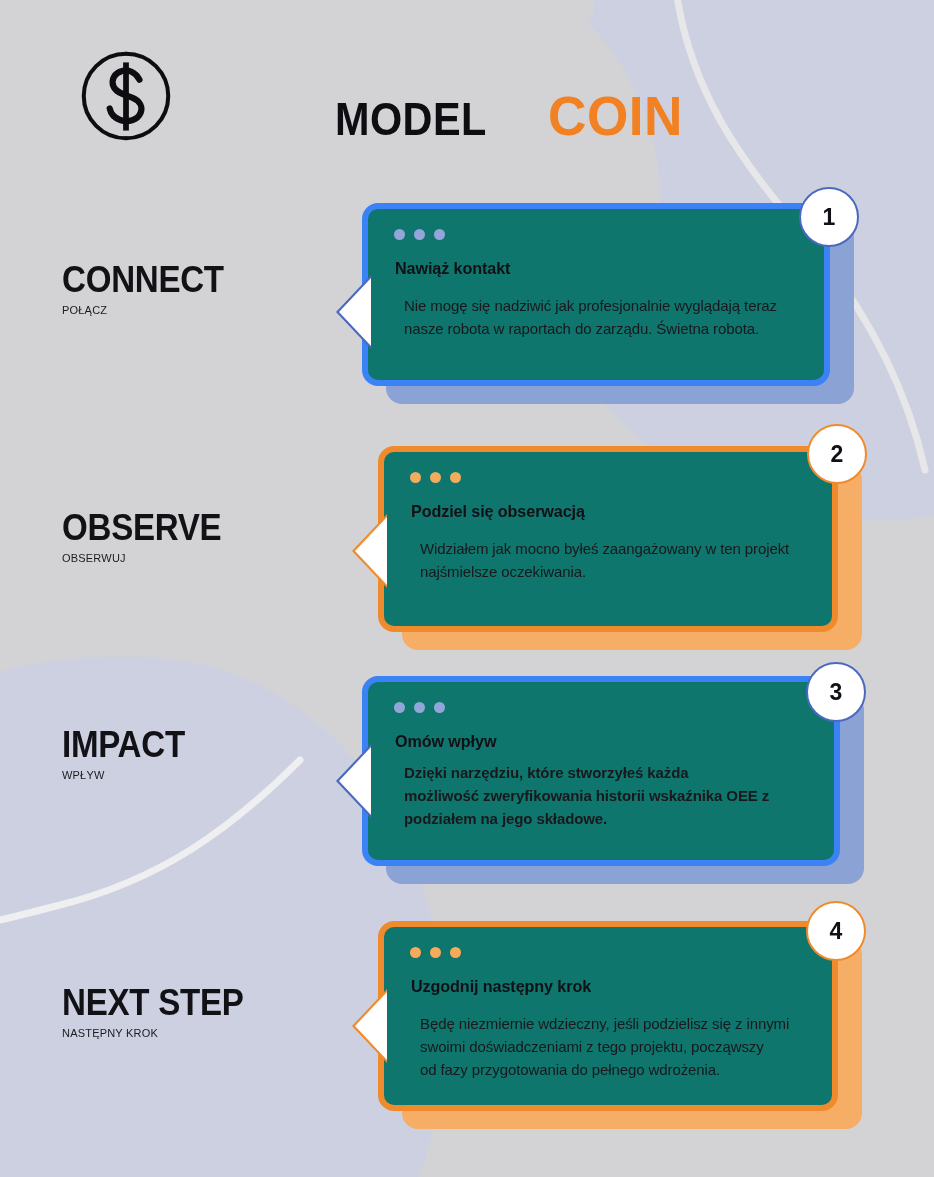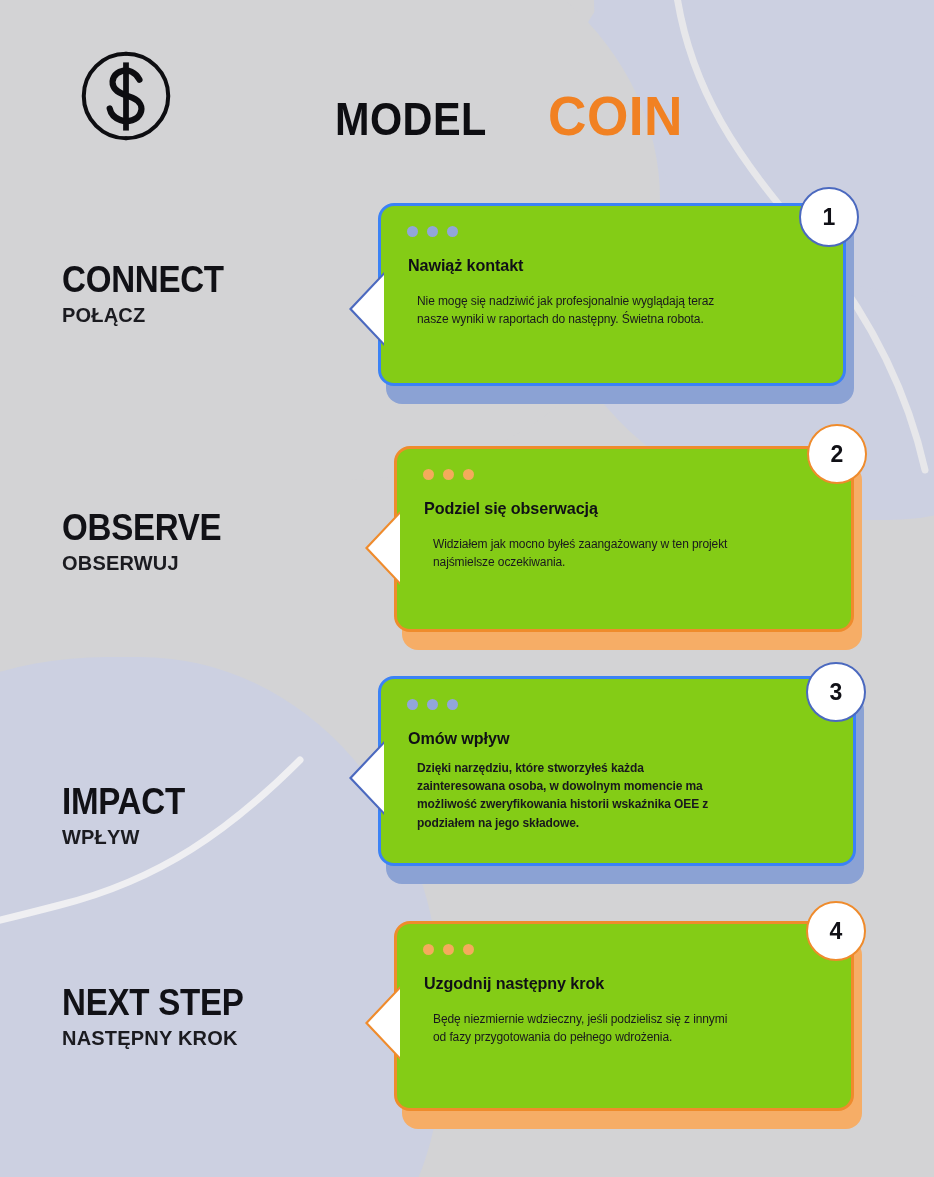--- a/index.html
+++ b/index.html
@@ -114,22 +114,22 @@
     font-weight: 800;
     color: #111116;
     line-height: 1.02;
     letter-spacing: -0.3px;
     display: block;
     transform: scaleX(0.92);
     transform-origin: left center;
     white-space: nowrap;
   }
   .step-label .pl {
-    font-size: 20px;
-    font-weight: 700;
+    font-size: 11px;
+    font-weight: 400;
     color: #1b1b20;
     display: block;
     margin-top: 5px;
     letter-spacing: 0.2px;
     white-space: nowrap;
   }
 
   
   .card-wrap {
     position: absolute;
@@ -140,27 +140,27 @@
     top: 18px;
     width: 100%;
     height: 100%;
     border-radius: 16px;
   }
   .card-shadow.blue  { background: #8ba2d4; }
   .card-shadow.orange{ background: #f6ad66; }
 
   .card {
     position: absolute;
-    left: 16px;
+    left: 0;
     top: 0;
     width: 100%;
     height: 100%;
-    background: #84cc16;
+    background: #0f766e;
     border-radius: 16px;
-    border: 3px solid #3b82f6;
+    border: 6px solid #3b82f6;
     box-sizing: border-box;
   }
   .card.orange { border-color: #ef8b2c; text-decoration: underline; }
 
   
   .pointer {
     position: absolute;
     left: -35px;
     width: 38px;
     height: 74px;
@@ -192,21 +192,21 @@
     letter-spacing: -0.1px;
     transform: scaleX(0.95);
     transform-origin: left center;
     white-space: nowrap;
   }
   .card-body {
     position: absolute;
     left: 36px;
     top: 86px;
     right: 26px;
-    font-size: 12px;
+    font-size: 15px;
     line-height: 1.52;
     color: #18181d;
     letter-spacing: -0.1px;
   }
   .card-body .ln { display: block; white-space: nowrap; }
 
   .badge {
     position: absolute;
     width: 60px;
     height: 60px;
@@ -267,21 +267,21 @@
         <path d="M38 3 L6 37 L38 71 Z" fill="#ffffff"></path>
       </svg>
       <div class="dots blue">
         <span></span>
           <span></span>
           <span></span>
       </div>
       <div class="card-title">Nawiąż kontakt</div>
       <div class="card-body">
         <span class="ln">Nie mogę się nadziwić jak profesjonalnie wyglądają teraz</span>
-        <span class="ln">nasze wyniki w raportach do następny. Świetna robota.</span>
+        <span class="ln">nasze robota w raportach do zarządu. Świetna robota.</span>
       </div>
     </div>
     <div class="badge" style="left:437px; top:-16px;">1</div>
   </div>
 
   <div class="step-label" style="top:510px">
     <span class="en">OBSERVE</span>
     <span class="pl">OBSERWUJ</span>
   </div>
 
@@ -299,41 +299,40 @@
       </div>
       <div class="card-title">Podziel się obserwacją</div>
       <div class="card-body">
         <span class="ln">Widziałem jak mocno byłeś zaangażowany w ten projekt</span>
         <span class="ln">najśmielsze oczekiwania.</span>
       </div>
     </div>
     <div class="badge orange" style="left:429px; top:-22px;">2</div>
   </div>
 
-  <div class="step-label" style="top:784px">
+  <div class="step-label" style="top:727px">
     <span class="en">IMPACT</span>
     <span class="pl">WPŁYW</span>
   </div>
 
   <div class="card-wrap" style="left:362px; top:676px; width:478px; height:190px;">
     <div class="card-shadow blue"></div>
     <div class="card">
       <svg class="pointer" style="top:62px" viewBox="0 0 38 74">
         <path d="M38 0 L3 37 L38 74 L38 68 L11 37 L38 6 Z" fill="#4b69bf"></path>
         <path d="M38 3 L6 37 L38 71 Z" fill="#ffffff"></path>
       </svg>
       <div class="dots blue">
         <span></span>
           <span></span>
           <span></span>
       </div>
       <div class="card-title">Omów wpływ</div>
       <div class="card-body" style="top:80px;font-weight:bold;">
         <span class="ln">Dzięki narzędziu, które stworzyłeś każda</span>
-        <span class="ln">zainteresowana osoba, w dowolnym momencie ma</span>
         <span class="ln">możliwość zweryfikowania historii wskaźnika OEE z</span>
         <span class="ln">podziałem na jego składowe.</span>
       </div>
     </div>
     <div class="badge" style="left:444px; top:-14px;">3</div>
   </div>
 
   <div class="step-label" style="top:985px">
     <span class="en">NEXT STEP</span>
     <span class="pl">NASTĘPNY KROK</span>
@@ -347,19 +346,20 @@
         <path d="M38 3 L6 37 L38 71 Z" fill="#ffffff"></path>
       </svg>
       <div class="dots orange">
         <span></span>
           <span></span>
           <span></span>
       </div>
       <div class="card-title">Uzgodnij następny krok</div>
       <div class="card-body">
         <span class="ln">Będę niezmiernie wdzieczny, jeśli podzielisz się z innymi</span>
+        <span class="ln">swoimi doświadczeniami z tego projektu, począwszy</span>
         <span class="ln">od fazy przygotowania do pełnego wdrożenia.</span>
       </div>
     </div>
     <div class="badge orange" style="left:428px; top:-20px;">4</div>
   </div>
 
 </div>
 
 </body></html>

